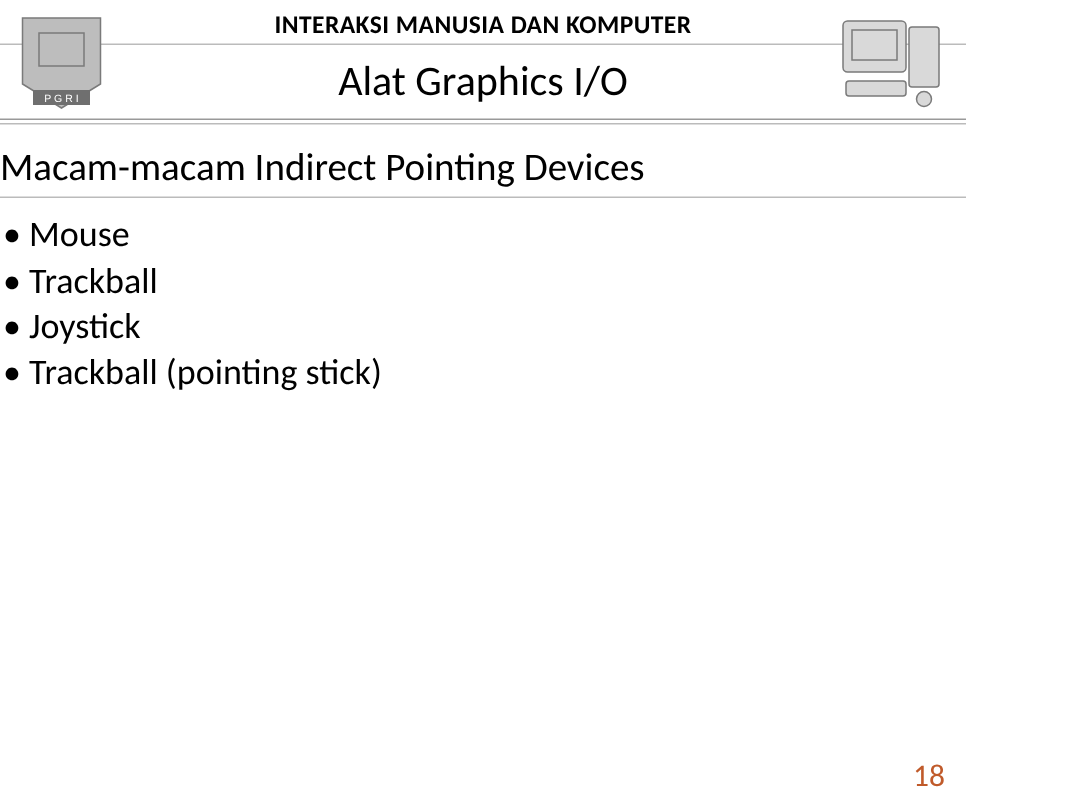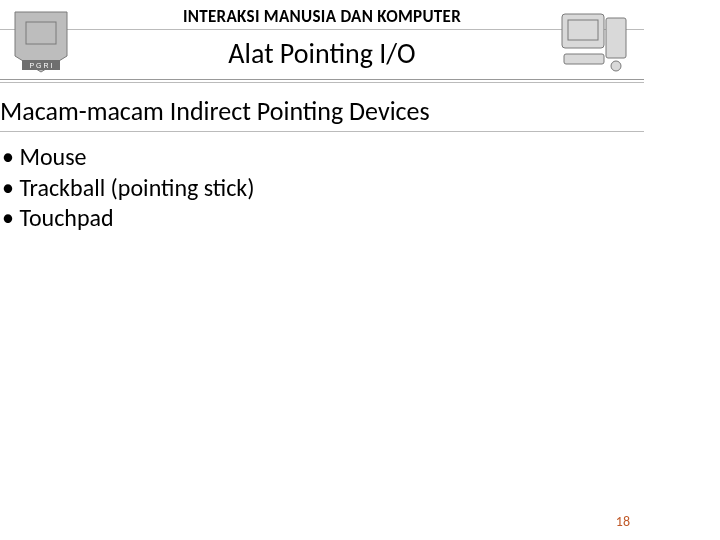--- a/index.html
+++ b/index.html
@@ -18,21 +18,21 @@
   .rule { border-top: 1px solid #bbb; margin-top: 2px; }
 
   
   .section { padding: 12px 0 4px; font-size: 26px; border-bottom: 1px solid #bbb; }
 
   
   .bullets { padding: 10px 2px; font-size: 24px; line-height: 1.28; }
   .bullets .item::before { content: "• "; }
 
   
-  .pagenum { position: absolute; right: 14px; bottom: 10px; font-size: 14px; color: #c05a2a; }
+  .pagenum { position: absolute; right: 14px; bottom: 10px; font-size: 21px; color: #c05a2a; }
 
   
   .pgri-badge { fill: #bdbdbd; stroke: #7a7a7a; stroke-width: 1; }
   .pc-sketch { fill: #d9d9d9; stroke: #7a7a7a; stroke-width: 1; }
 </style>
 </head>
 <body>
 
 <div class="slide">
 
@@ -48,27 +48,28 @@
     <div class="logo-right">
       <svg viewBox="0 0 78 70" width="78" height="70">
         <rect class="pc-sketch" x="6" y="8" width="42" height="34" rx="3"></rect>
         <rect class="pc-sketch" x="12" y="14" width="30" height="20"></rect>
         <rect class="pc-sketch" x="50" y="12" width="20" height="40" rx="2"></rect>
         <rect class="pc-sketch" x="8" y="48" width="40" height="10" rx="2"></rect>
         <circle class="pc-sketch" cx="60" cy="60" r="5"></circle>
       </svg>
     </div>
     <div class="hdr-row1">INTERAKSI MANUSIA DAN KOMPUTER</div>
-    <div class="hdr-row2">Alat Pointing I/O</div>
+    <div class="hdr-row2">Alat Graphics I/O</div>
   </div>
 
   <div class="rule"></div>
 
   <div class="section">Macam-macam Indirect Pointing Devices</div>
 
   <div class="bullets">
     <div class="item">Mouse</div>
+    <div class="item">Trackball</div>
+    <div class="item">Joystick</div>
     <div class="item">Trackball (pointing stick)</div>
-    <div class="item">Touchpad</div>
   </div>
 
   <div class="pagenum">18</div>
 </div>
 
 </body></html>

